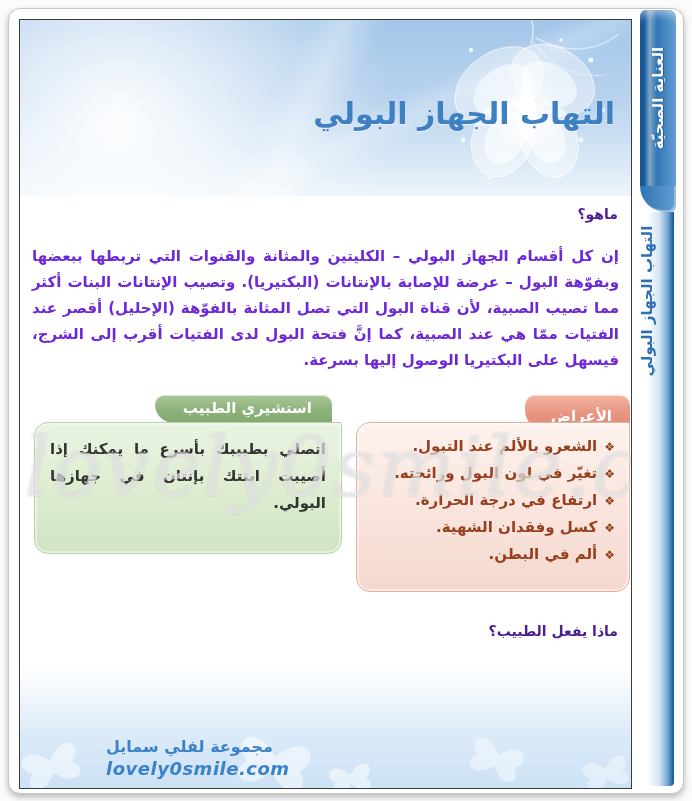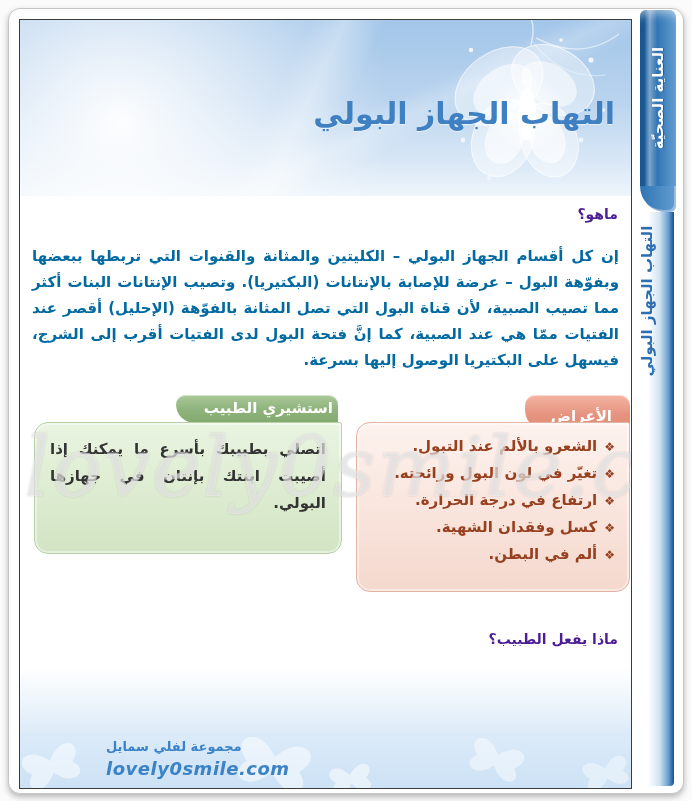--- a/index.html
+++ b/index.html
@@ -29,33 +29,33 @@
       linear-gradient(180deg,#a3c6e9 0%,#b9d3ee 45%,#d8e7f6 80%,#eef5fb 100%);
   }
   .page-title{
     position:absolute;top:76px;right:16px;
     font-size:30px;font-weight:bold;color:#3f80c2;
     text-shadow:0 1px 1px rgba(255,255,255,.6);
   }
   
   .sec-heading{position:absolute;right:13px;color:#4c1d95;font-size:14px;font-weight:bold;}
   .h-what{top:186px;}
-  .h-doctor{top:603px;margin-top:8px;}
+  .h-doctor{top:603px;}
   .para{
     position:absolute;right:12px;left:12px;
-    text-align:justify;font-size:15px;font-weight:bold;color:#0369a1;
+    text-align:justify;font-size:15px;font-weight:bold;color:#6d28d9;
     line-height:26px;z-index:4;
   }
   .p-what{top:208px;}
   .p-doctor{top:627px;}
   
   .green-box{position:absolute;top:375px;left:14px;width:308px;z-index:1;}
   .g-tab{
-    position:absolute;top:0;right:4px;height:28px;line-height:27px;
-    padding:0 5px 0 28px;
+    position:absolute;top:0;right:10px;height:28px;line-height:27px;
+    padding:0 20px 0 28px;
     background:linear-gradient(180deg,#aac999 0%,#8db27a 55%,#84a970 100%);
     border-radius:10px 10px 0 20px;
     color:#fff;font-weight:bold;font-size:15px;
     box-shadow:inset 0 1px 0 rgba(255,255,255,.55);
   }
   .g-body{
     position:absolute;top:27px;left:0;right:0;height:130px;
     background:linear-gradient(180deg,#eaf4e2 0%,#ddecd0 55%,#d2e4c4 100%);
     border:1px solid #b7d1a6;border-radius:14px 2px 14px 14px;
     box-shadow:inset 0 0 0 2px rgba(255,255,255,.45);
@@ -100,21 +100,21 @@
   .lower-tint{
     position:absolute;left:0;right:0;bottom:57px;height:64px;z-index:0;
     background:linear-gradient(180deg,rgba(223,236,249,0) 0%,rgba(219,234,248,.9) 100%);
   }
   .footer-band{
     position:absolute;left:0;right:0;bottom:0;height:57px;z-index:2;
     background:linear-gradient(180deg,#dcebf9 0%,#cde2f5 100%);
   }
   .footer-deco{position:absolute;inset:0;}
   .footer-text{position:absolute;left:86px;top:5px;direction:ltr;text-align:left;z-index:3;}
-  .f-group{color:#3b82c6;font-weight:bold;font-size:13px;line-height:21px;direction:rtl;}
+  .f-group{color:#3b82c6;font-weight:bold;font-size:16px;line-height:21px;direction:rtl;}
   .f-site{color:#3b82c6;font-weight:bold;font-style:italic;font-size:18px;line-height:23px;letter-spacing:.5px;}
   
   .ribbon-top{
     position:absolute;left:640px;top:10px;width:36px;height:176px;z-index:4;
     background:linear-gradient(90deg,#11508e 0%,#2e74b4 45%,#639dd1 100%);
     border-radius:6px 7px 0 0;
     box-shadow:inset 0 10px 8px -6px rgba(255,255,255,.5);
   }
   .ribbon-top::before{
     content:'';position:absolute;inset:0;border-radius:inherit;

